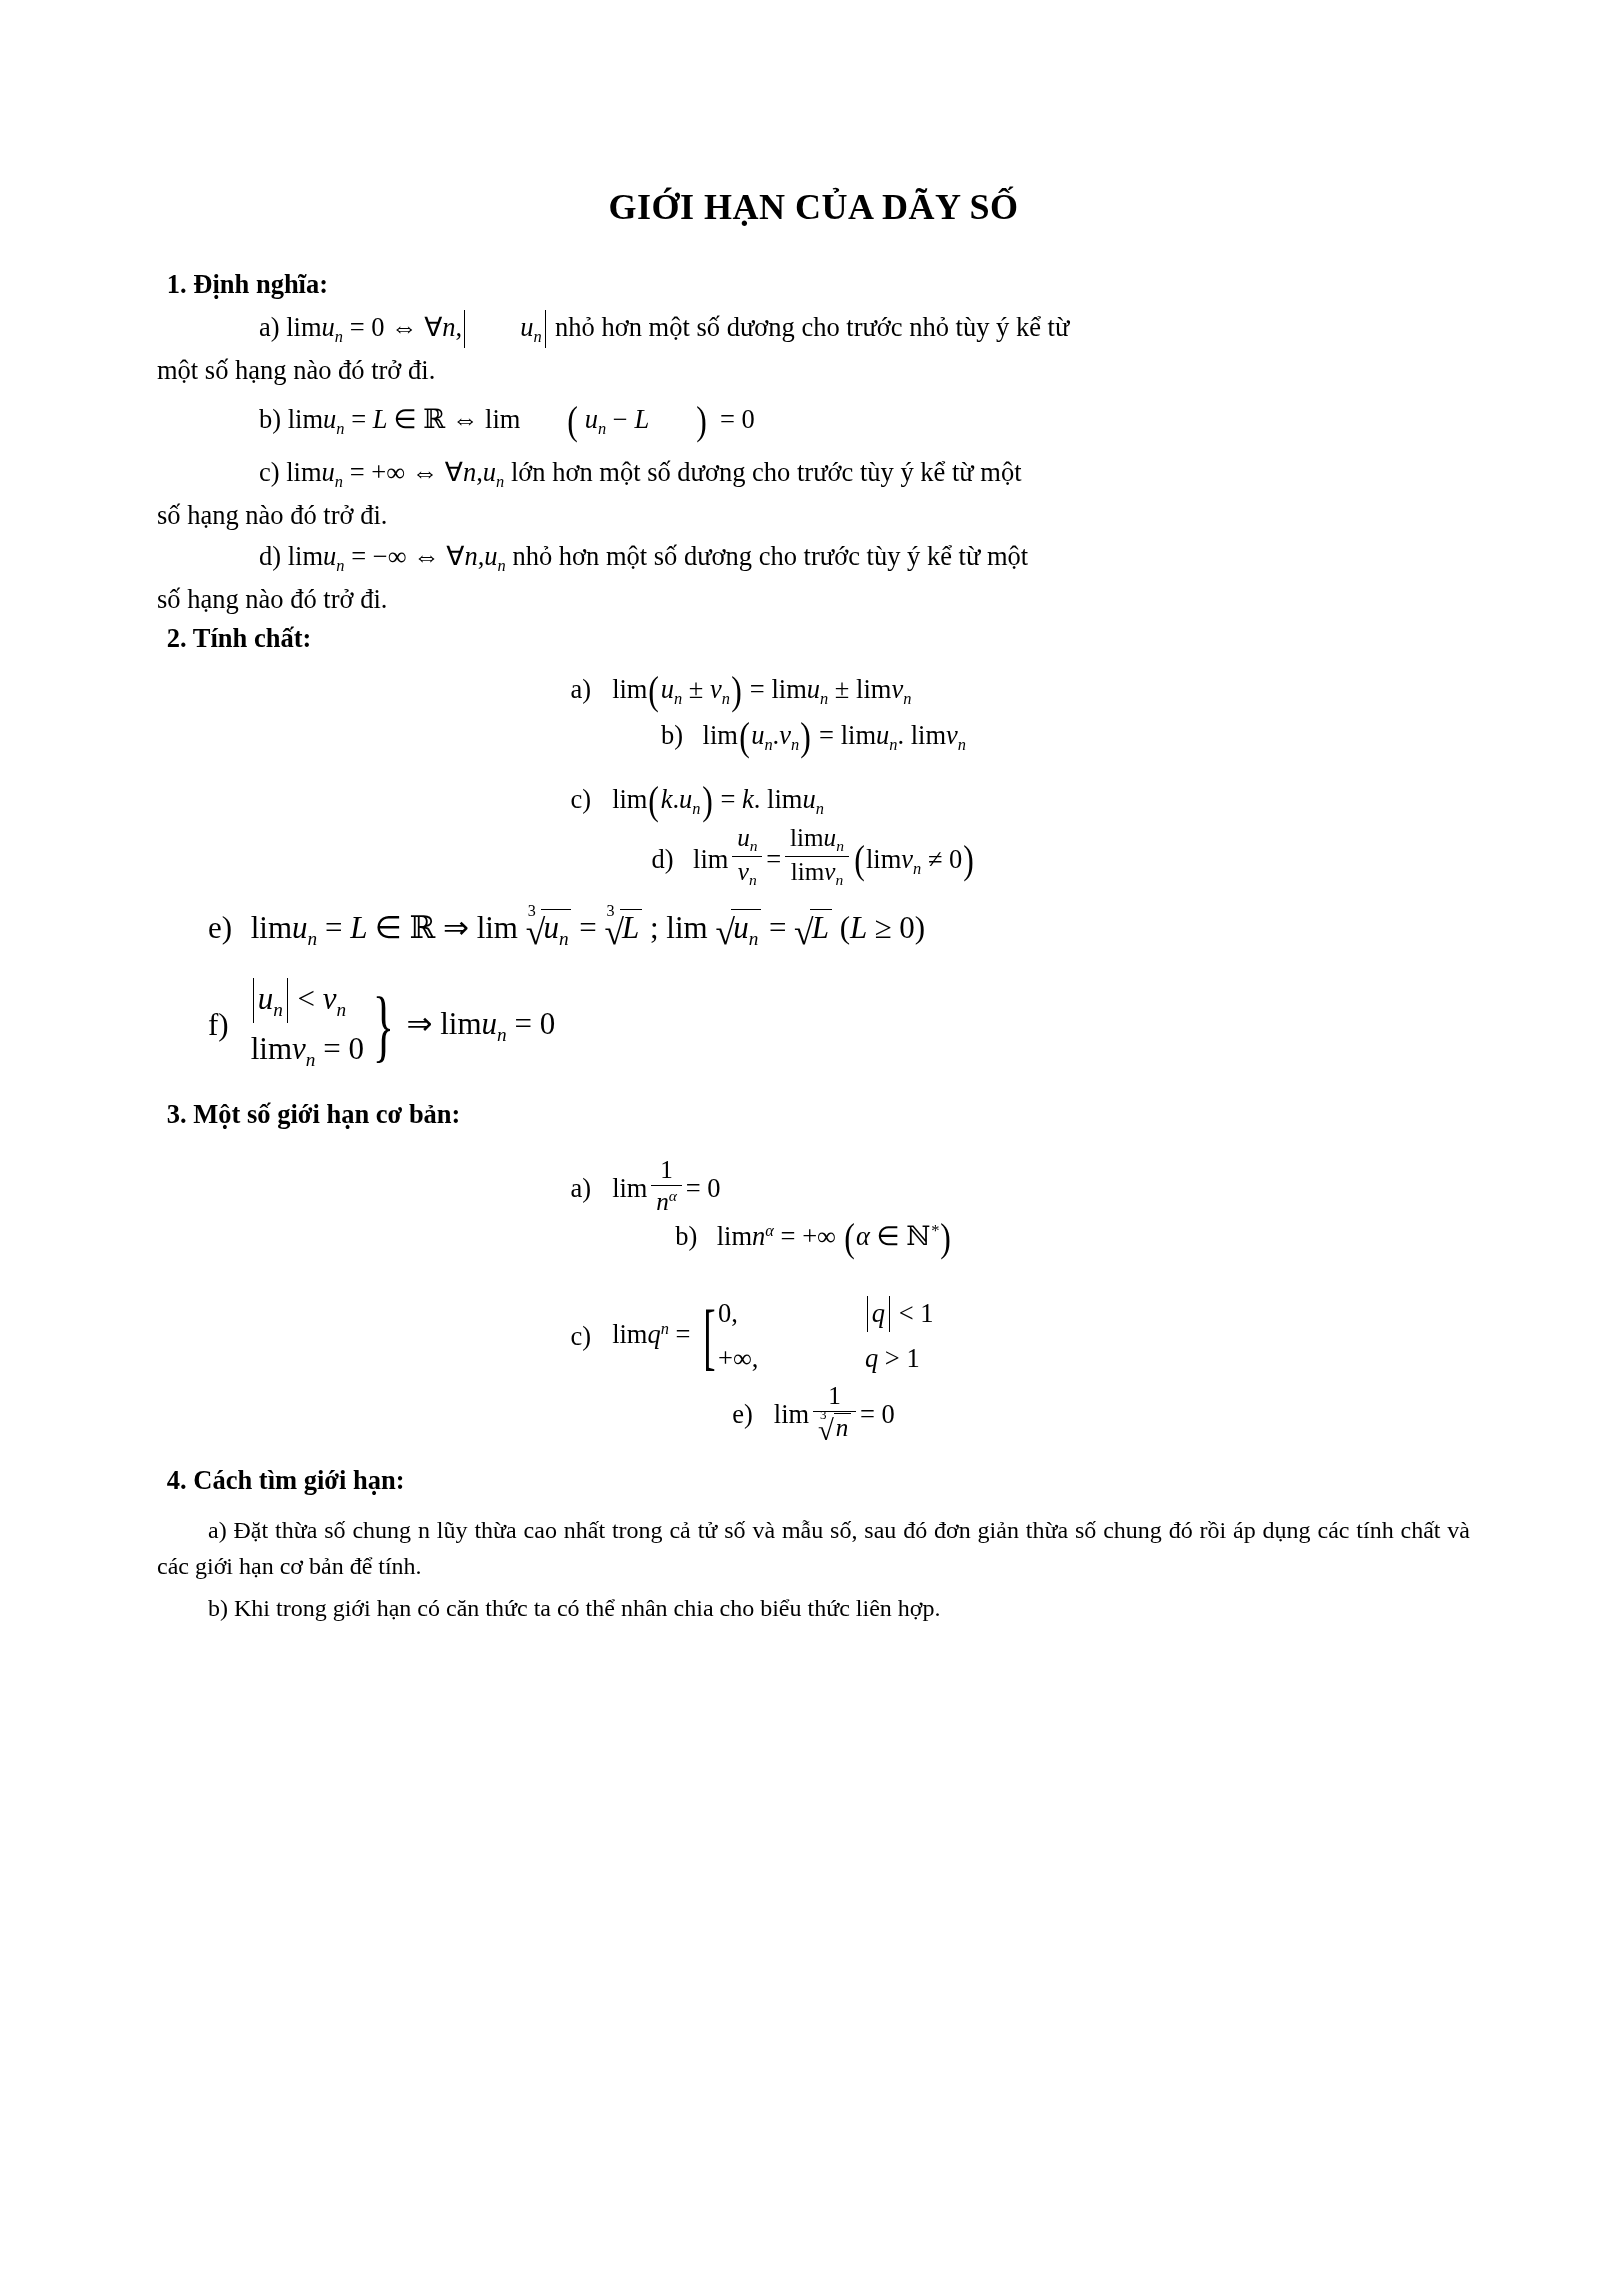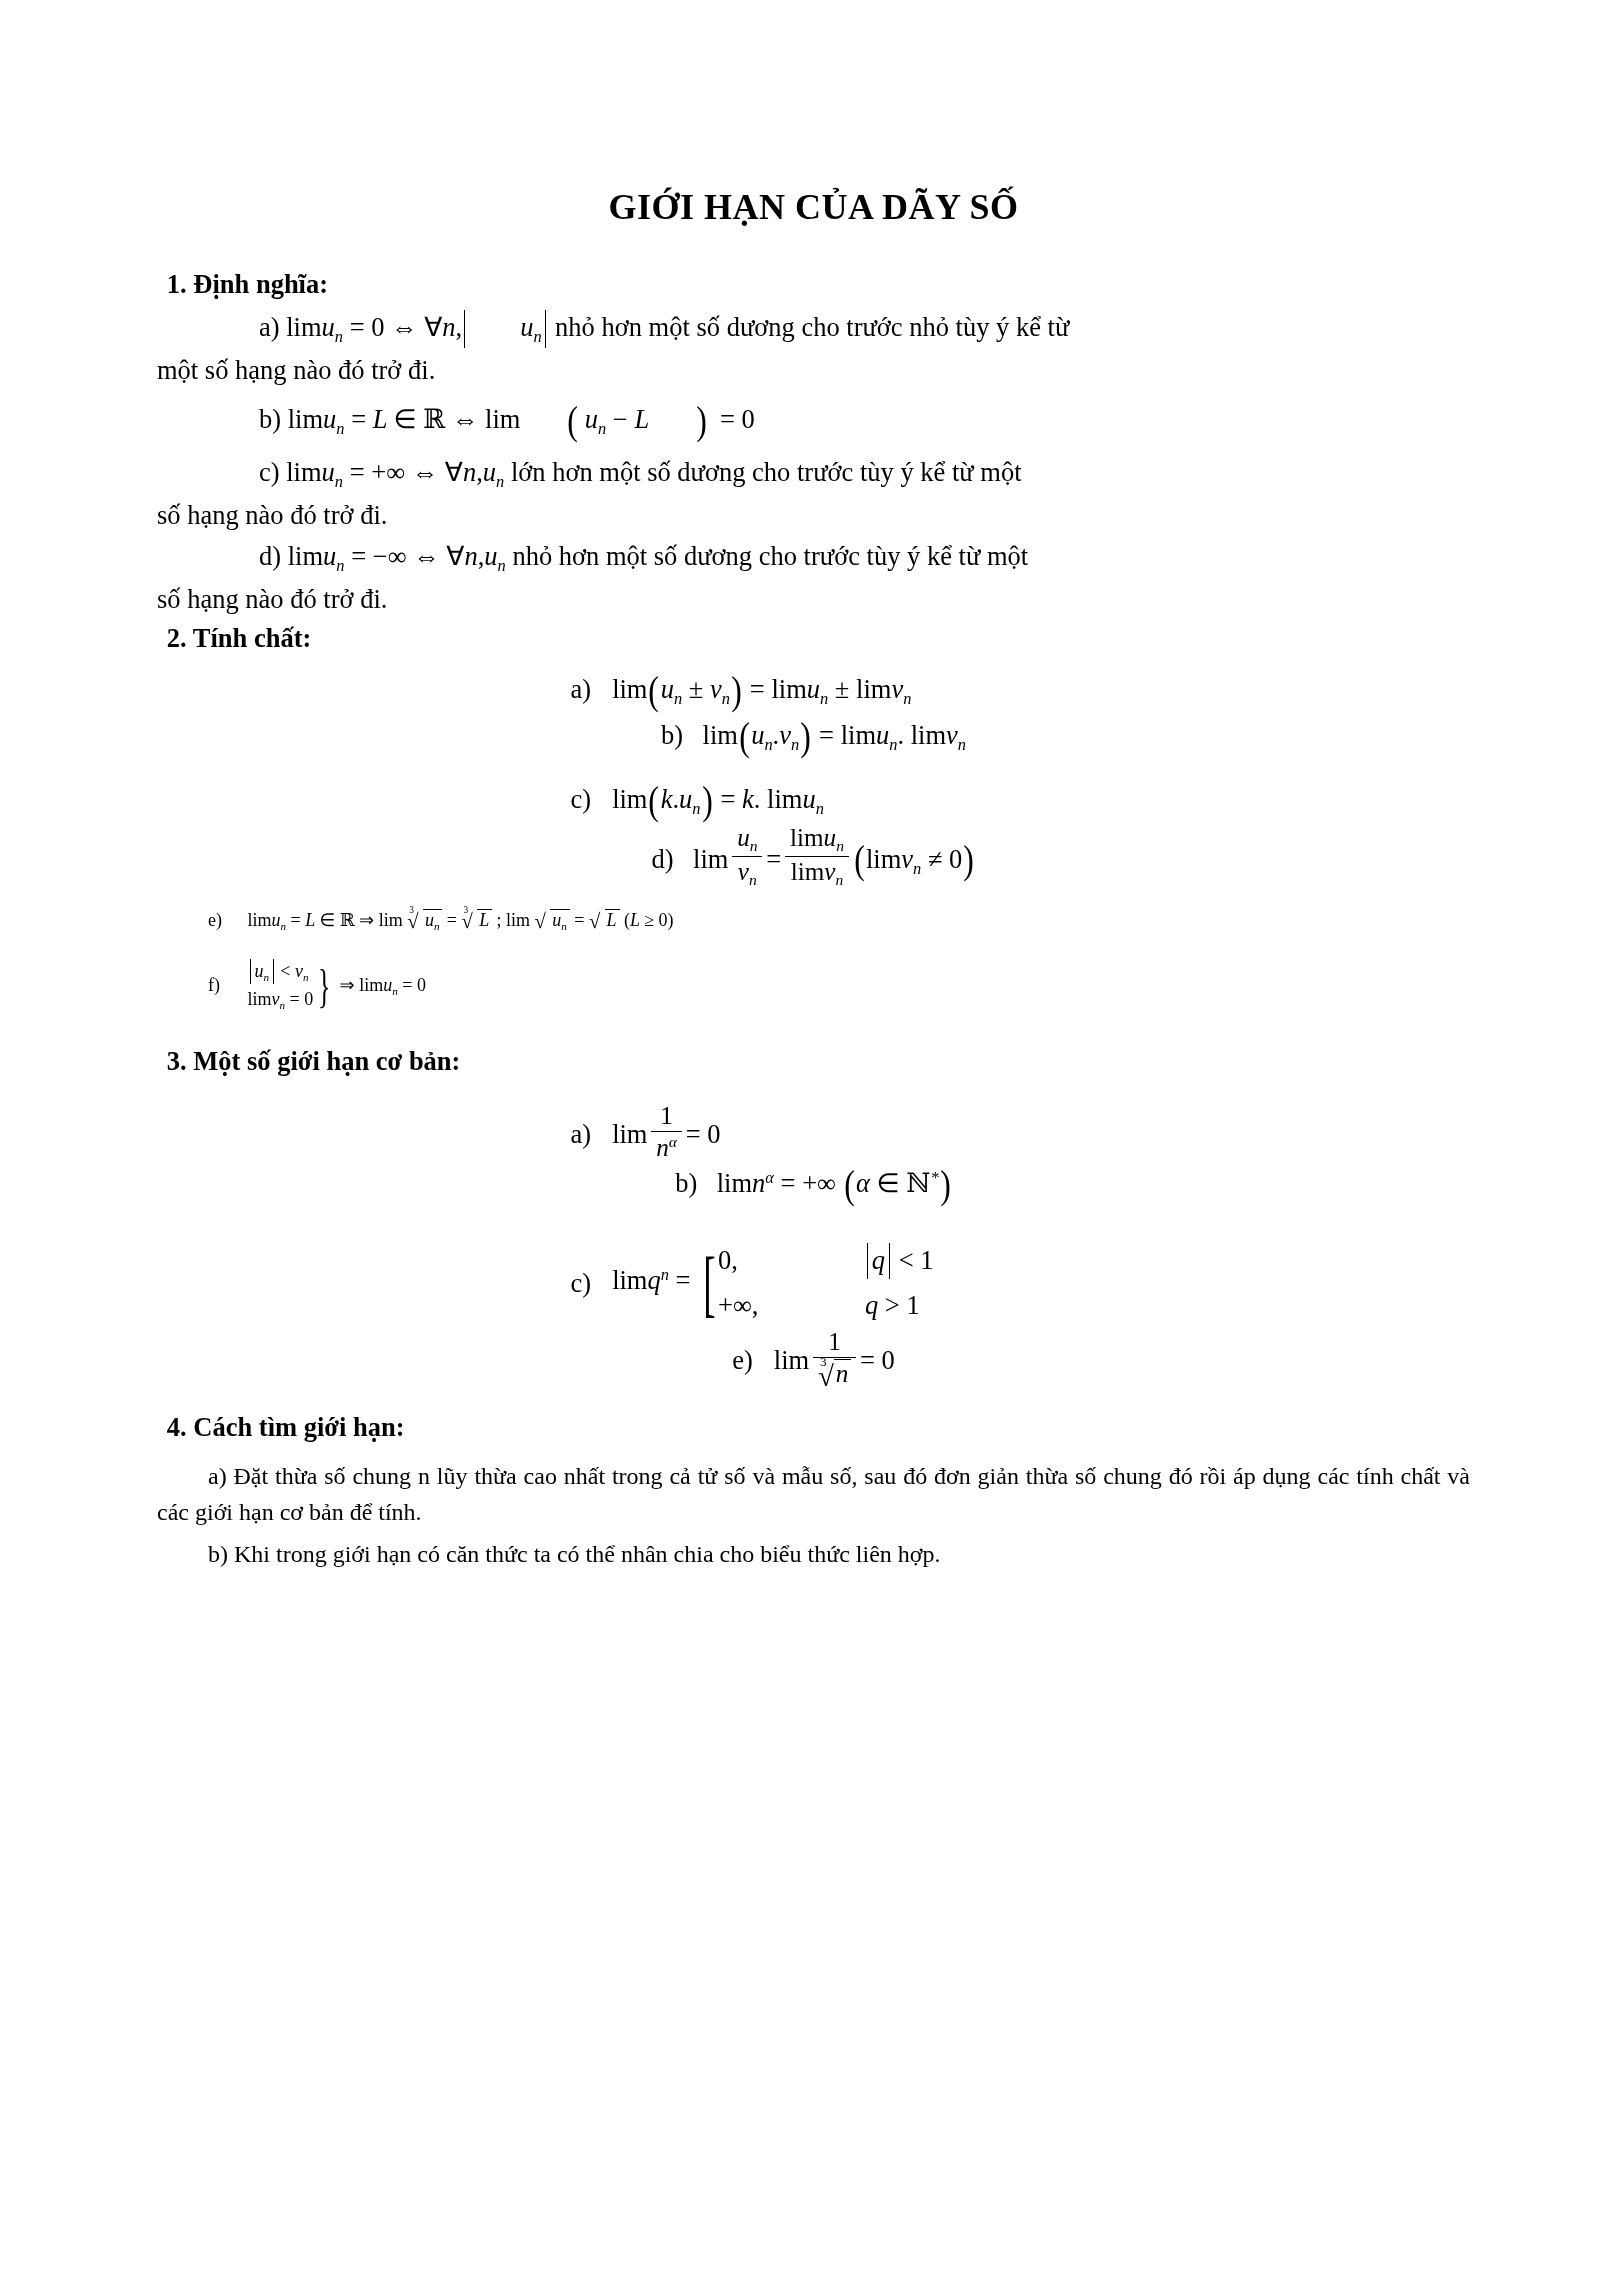--- a/index.html
+++ b/index.html
@@ -139,21 +139,21 @@
     align-items: center;
     flex-direction: column;
   }
   .eqrow .col-a { width: 588px; padding-left: 51px; box-sizing: border-box;}
   .eqrow .col-b { flex: 1; }
   .item-lab {
     display: inline-block;
     min-width: 35px;
   }
   .eqline {
-    font-size: 18px;
+    font-size: 31px;
     padding-left: 51px;
     margin: 0 0 5.9px 0;
   }
   .brace-block {
     display: inline-flex;
     align-items: center;
     vertical-align: middle;
   }
   .brace-stack {
     display: inline-flex;
@@ -287,21 +287,21 @@
       <span class="brace-block math">
         <span class="brace-stack">
           <span><span class="abs"><i>u</i><span class="sub">n</span></span><span class="up"> &lt; </span><i>v</i><span class="sub">n</span></span>
           <span><span class="up">lim</span><i>v</i><span class="sub">n</span> <span class="up">= 0</span></span>
         </span>
         <span class="rbrace">}</span>
         <span style="margin-left:5.9px;"><span class="up">⇒ lim</span><i>u</i><span class="sub">n</span> <span class="up">= 0</span></span>
       </span>
     </div>
 
-    <div class="section-head" style="margin-top:32px;">3. Một số giới hạn cơ bản:</div>
+    <div class="section-head" style="margin-top:25px;">3. Một số giới hạn cơ bản:</div>
 
     <div class="eqrow" style="margin-top:25.5px;">
       <div class="col-a">
         <span class="item-lab">a)</span>
         <span class="math">
           <span class="up">lim</span><span class="frac"><span class="num up">1</span><span class="den"><i>n</i><span class="sup">α</span></span></span><span class="up">= 0</span>
         </span>
       </div>
       <div class="col-b">
         <span class="item-lab">b)</span>

